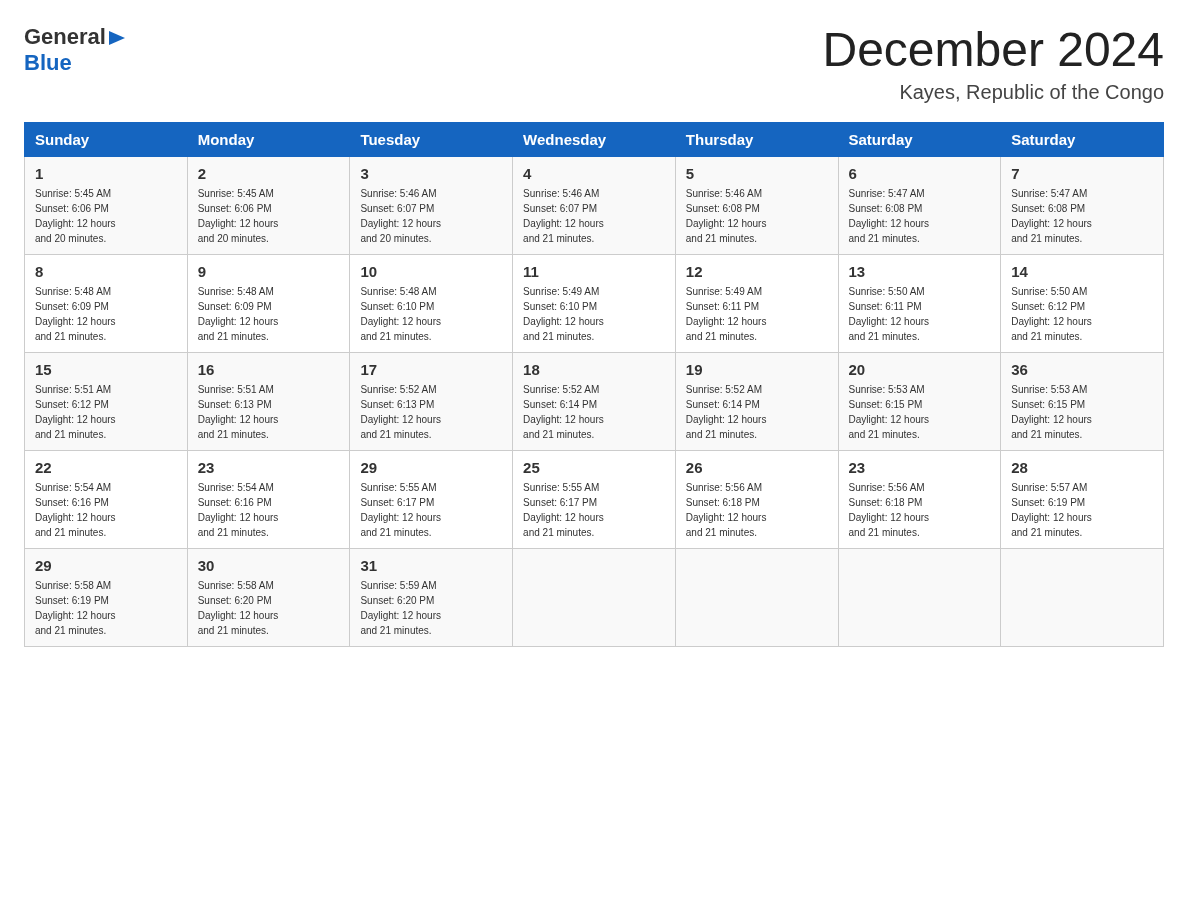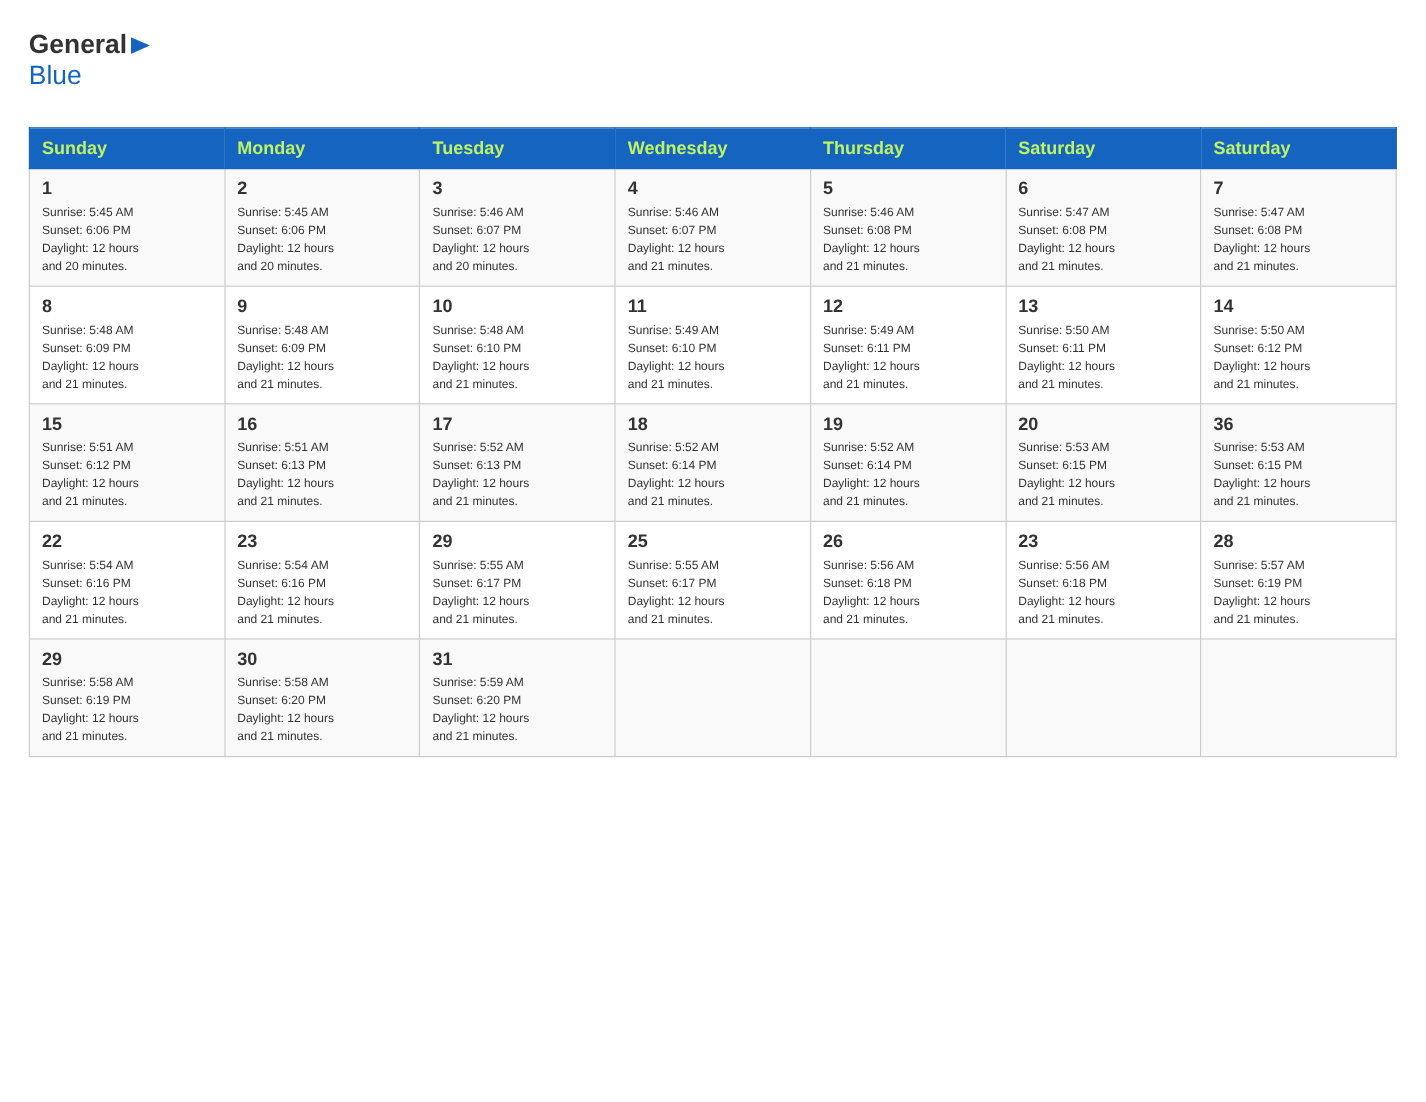--- a/index.html
+++ b/index.html
@@ -7,30 +7,30 @@
       font-family: Arial, sans-serif;
       background: #fff;
       padding: 24px;
       width: 1188px;
       min-height: 918px;
     }
     .header {
       display: flex;
       justify-content: space-between;
       align-items: flex-start;
-      margin-bottom: 30px;
+      margin-bottom: 18px;
     }
     .logo-text-general {
       font-size: 22px;
       font-weight: bold;
       color: #333;
     }
     .logo-text-blue {
       font-size: 22px;
-      font-weight: normal;
+      font-weight: bold;
       color: #1565c0;
     }
     .title-section {
       text-align: right;
     }
     .page-title {
       font-size: 48px;
       font-weight: normal;
       color: #222;
       line-height: 1.1;
@@ -39,21 +39,21 @@
       font-size: 20px;
       color: #444;
       margin-top: 4px;
     }
     table {
       width: 100%;
       border-collapse: collapse;
     }
     thead tr th {
       background-color: #1565c0;
-      color: #bef264;
+      color: #ffffff;
       font-size: 15px;
       font-weight: 600;
       padding: 8px 10px;
       text-align: left;
       border: 1px solid #1565c0;
     }
     tbody tr td {
       vertical-align: top;
       padding: 8px 10px;
       border: 1px solid #ccc;
@@ -94,20 +94,24 @@
     <div class="logo-row">
       <span class="logo-text-general">General</span>
       <svg width="18" height="18" viewBox="0 0 18 18" style="margin-left:3px;margin-top:2px;">
         <polygon points="0,2 16,9 0,16" fill="#1565c0"></polygon>
       </svg>
     </div>
     <div>
       <span class="logo-text-blue">Blue</span>
     </div>
   </div>
+  <div class="title-section">
+    <div class="page-title">December 2024</div>
+    <div class="subtitle">Kayes, Republic of the Congo</div>
+  </div>
 </div>
 
 <table>
   <thead>
     <tr>
     <th>Sunday</th>
         <th>Monday</th>
         <th>Tuesday</th>
         <th>Wednesday</th>
         <th>Thursday</th>

